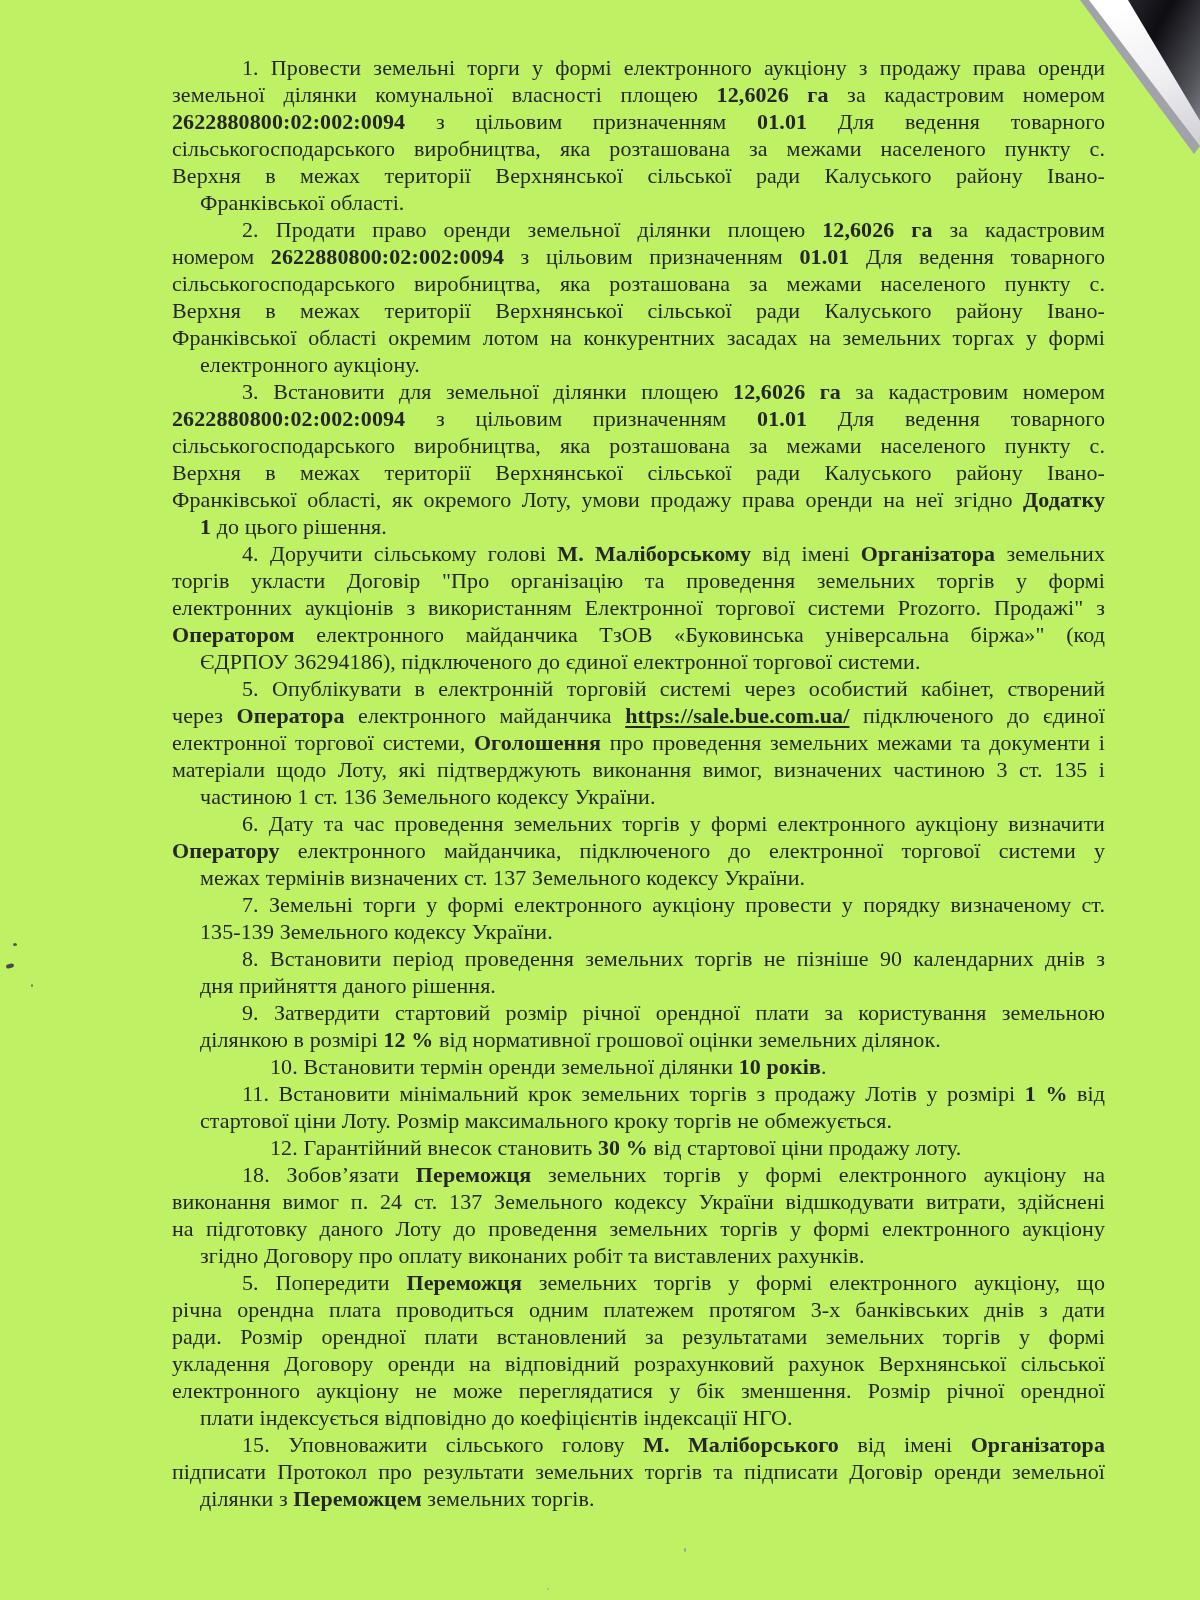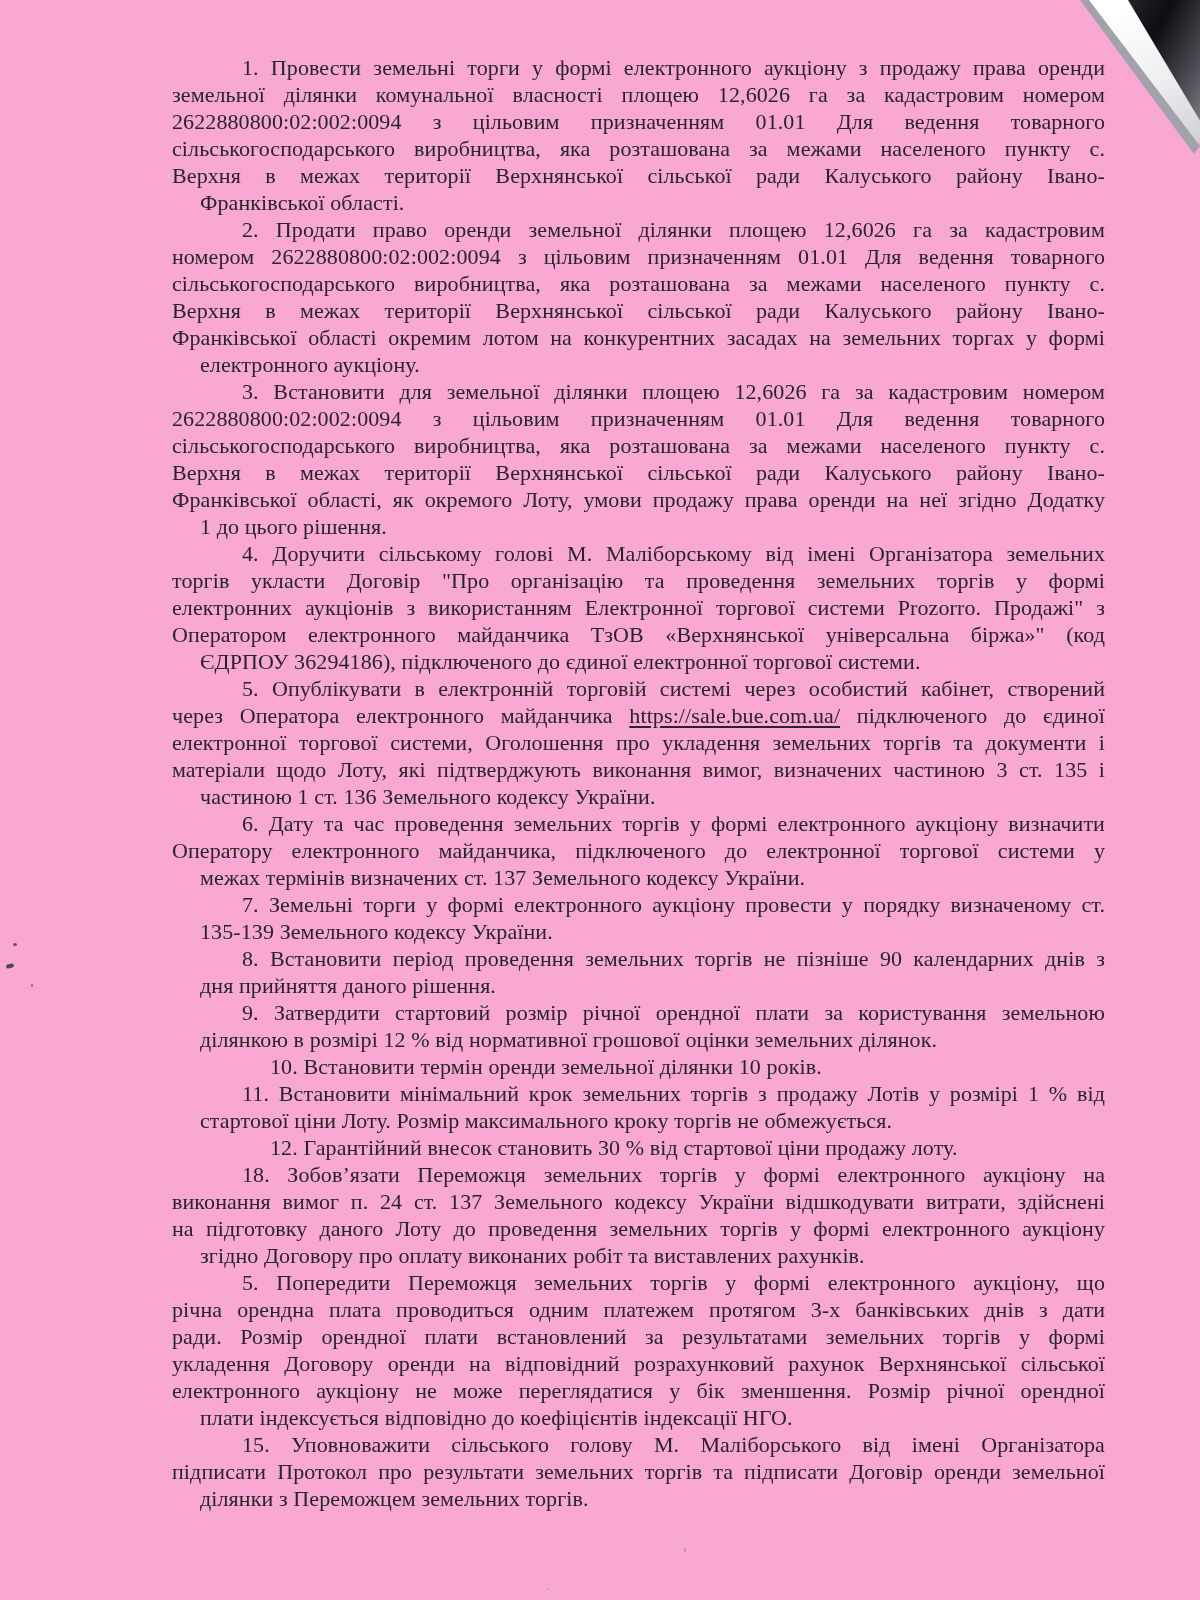--- a/index.html
+++ b/index.html
@@ -1,21 +1,21 @@
 <!DOCTYPE html>
 <html lang="uk"><head>
 <meta charset="utf-8">
 <style>
   html,body{margin:0;padding:0;}
   body{background:#e9e9e9;}
   .page{
     position:relative;
     width:1200px;height:1600px;
     margin:0 auto;
-    background:#f9a8d4;
+    background:#bef264;
     overflow:hidden;
     font-family:"Liberation Serif","DejaVu Serif",serif;
     color:#26262a;
   }
   .doc-body{
     position:absolute;
     left:172px;top:54px;
     width:933px;
     font-size:22px;
     line-height:27px;
@@ -24,21 +24,21 @@
   .para{margin:0;padding:0;}
   .line{
     text-align:justify;
     text-align-last:justify;
     height:27px;
     overflow:hidden;
     white-space:normal;
   }
   .line.last{text-align-last:left;margin-left:28px;}
   .line.first{text-indent:70px;}
-  .b{font-weight:normal;}
+  .b{font-weight:bold;}
   .u{text-decoration:underline;text-decoration-thickness:2px;text-underline-offset:3px;}
 
   
   .corner{
     position:absolute;top:0;right:0;
     width:132px;height:162px;
     pointer-events:none;
   }
   .corner .edge-line{
     position:absolute;inset:0;
@@ -90,27 +90,27 @@
         <div class="line"><span class="b">2622880800:02:002:0094</span><span class=""> з цільовим призначенням </span><span class="b">01.01</span><span class=""> Для ведення товарного</span></div>
         <div class="line"><span class="">сільськогосподарського виробництва, яка розташована за межами населеного пункту с.</span></div>
         <div class="line"><span class="">Верхня в межах території Верхнянської сільської ради Калуського району Івано-</span></div>
         <div class="line"><span class="">Франківської області, як окремого Лоту, умови продажу права оренди на неї згідно </span><span class="b">Додатку</span></div>
         <div class="line last"><span class="b">1</span><span class=""> до цього рішення.</span></div>
       </div>
       <div class="para">
         <div class="line first"><span class="">4. Доручити сільському голові </span><span class="b">М. Маліборському</span><span class=""> від імені </span><span class="b">Організатора</span><span class=""> земельних</span></div>
         <div class="line"><span class="">торгів укласти Договір "Про організацію та проведення земельних торгів у формі</span></div>
         <div class="line"><span class="">електронних аукціонів з використанням Електронної торгової системи Prozorro. Продажі" з</span></div>
-        <div class="line"><span class="b">Оператором</span><span class=""> електронного майданчика ТзОВ «Верхнянської універсальна біржа»" (код</span></div>
+        <div class="line"><span class="b">Оператором</span><span class=""> електронного майданчика ТзОВ «Буковинська універсальна біржа»" (код</span></div>
         <div class="line last"><span class="">ЄДРПОУ 36294186), підключеного до єдиної електронної торгової системи.</span></div>
       </div>
       <div class="para">
         <div class="line first"><span class="">5. Опублікувати в електронній торговій системі через особистий кабінет, створений</span></div>
         <div class="line"><span class="">через </span><span class="b">Оператора</span><span class=""> електронного майданчика </span><span class="b u">https://sale.bue.com.ua/</span><span class=""> підключеного до єдиної</span></div>
-        <div class="line"><span class="">електронної торгової системи, </span><span class="b">Оголошення</span><span class=""> про укладення земельних торгів та документи і</span></div>
+        <div class="line"><span class="">електронної торгової системи, </span><span class="b">Оголошення</span><span class=""> про проведення земельних межами та документи і</span></div>
         <div class="line"><span class="">матеріали щодо Лоту, які підтверджують виконання вимог, визначених частиною 3 ст. 135 і</span></div>
         <div class="line last"><span class="">частиною 1 ст. 136 Земельного кодексу України.</span></div>
       </div>
       <div class="para">
         <div class="line first"><span class="">6. Дату та час проведення земельних торгів у формі електронного аукціону визначити</span></div>
         <div class="line"><span class="b">Оператору</span><span class=""> електронного майданчика, підключеного до електронної торгової системи у</span></div>
         <div class="line last"><span class="">межах термінів визначених ст. 137 Земельного кодексу України.</span></div>
       </div>
       <div class="para">
         <div class="line first"><span class="">7. Земельні торги у формі електронного аукціону провести у порядку визначеному ст.</span></div>

